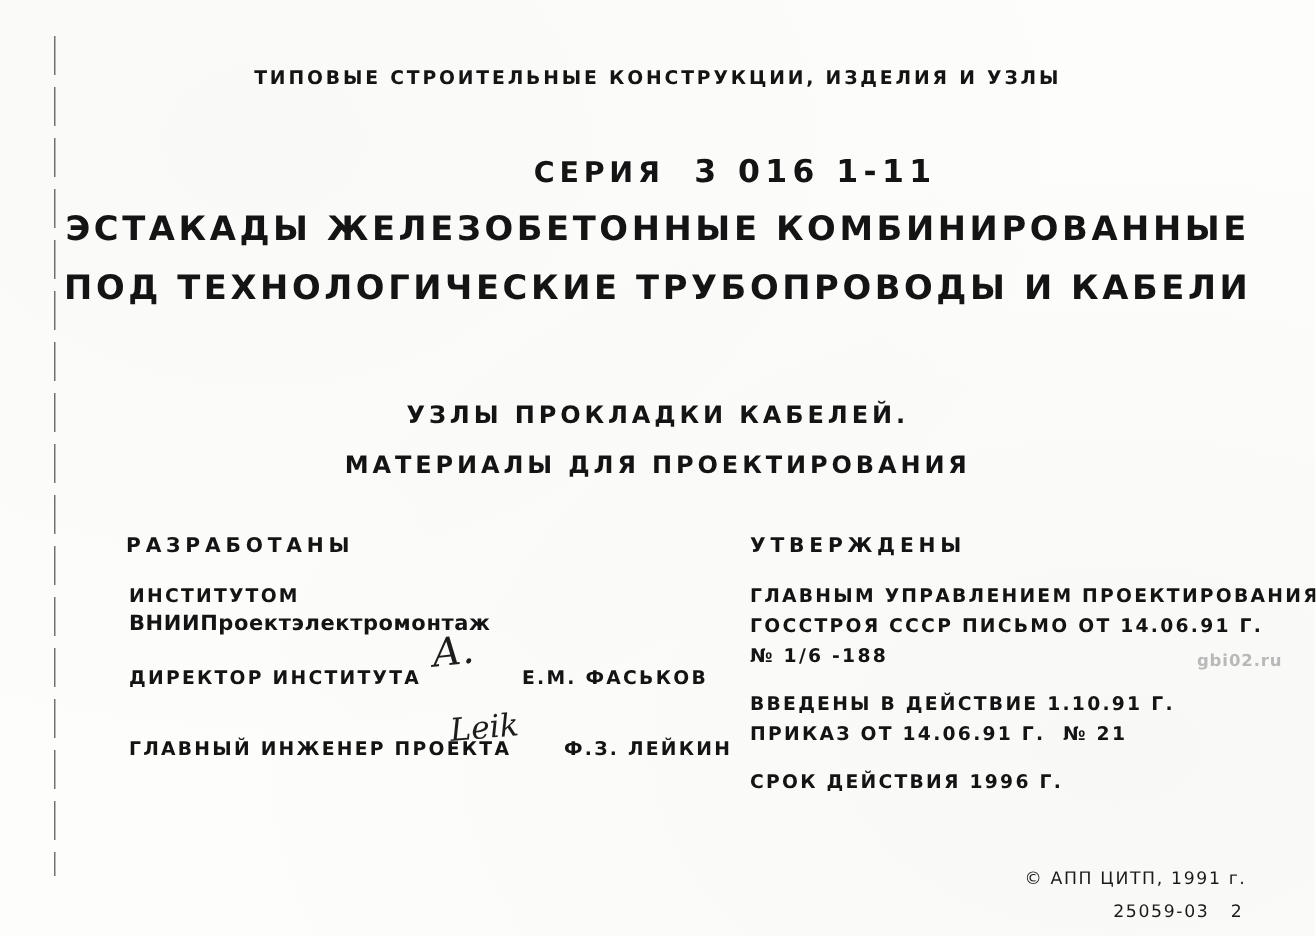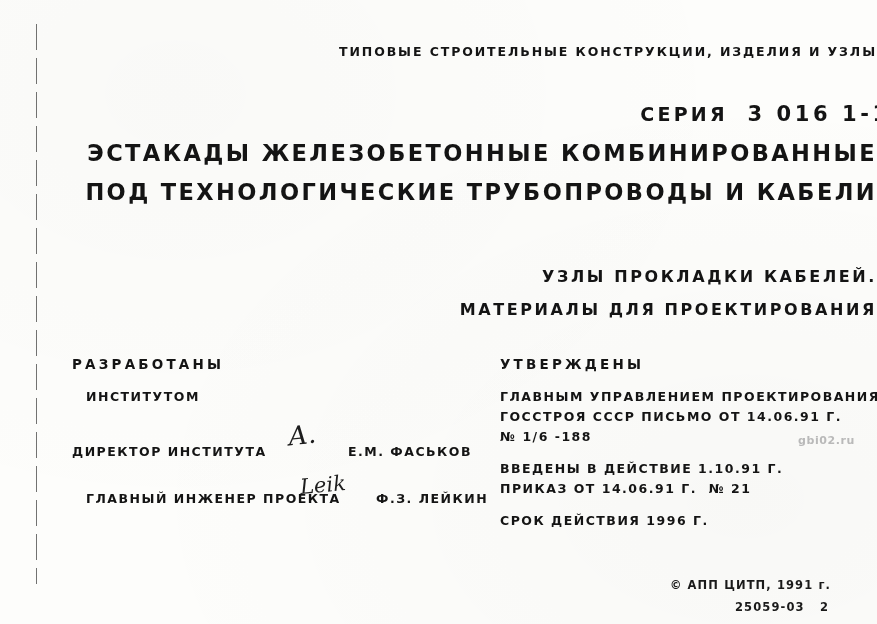--- a/index.html
+++ b/index.html
@@ -46,21 +46,21 @@
     position: absolute;
     white-space: pre;
     letter-spacing: 1.6px;
     text-transform: uppercase;
     font-weight: 600;
     color: #141414;
   }
   .center {
     left: 0;
     width: 877px;
-    text-align: right;
+    text-align: center;
   }
   .t-head {
     font-size: 12.5px;
     letter-spacing: 1.9px;
     font-weight: 600;
   }
   .t-series {
     font-size: 19px;
     letter-spacing: 3.2px;
     font-weight: 700;
@@ -121,21 +121,21 @@
     color: #b9b9b9;
     letter-spacing: 0.6px;
     text-transform: none;
     font-weight: 600;
   }
   .footer-right {
     position: absolute;
     right: 46px;
     font-size: 11.5px;
     letter-spacing: 1.1px;
-    font-weight: 700;
+    font-weight: 400;
     white-space: pre;
   }
 </style>
 </head>
 <body>
 
 <div id="page">
 
   <div class="sheet-edge"></div>
 
@@ -147,26 +147,27 @@
 
   <div class="ln center t-title" style="top:140px;">Эстакады железобетонные комбинированные</div>
 
   <div class="ln center t-title" style="top:179px;">под технологические трубопроводы и кабели</div>
 
 
   <div class="ln center t-sub" style="top:267px;">Узлы прокладки кабелей.</div>
 
   <div class="ln center t-sub" style="top:300px;">Материалы для проектирования</div>
 
-  <div class="ln t-colhead" style="left:72px; top:356px;">Разработаны</div>
+  <div class="ln t-colhead" style="left:84px; top:356px;">Разработаны</div>
 
   <div class="ln t-body" style="left:86px; top:389px;">институтом</div>
 
+  <div class="ln t-body t-body-lc" style="left:86px; top:408px; font-size:14px; letter-spacing:0.4px;">ВНИИПроектэлектромонтаж</div>
 
-  <div class="ln t-body" style="left:72px; top:444px;">Директор института</div>
+  <div class="ln t-body" style="left:86px; top:444px;">Директор института</div>
 
   <div class="sig" style="left:288px; top:420px;">А.</div>
 
   <div class="ln t-body" style="left:348px; top:444px;">Е.М. Фаськов</div>
 
   <div class="ln t-body" style="left:86px; top:491px;">Главный инженер проекта</div>
 
   <div class="sig small" style="left:300px; top:473px;">Leik</div>
 
   <div class="ln t-body" style="left:376px; top:491px;">Ф.З. Лейкин</div>

